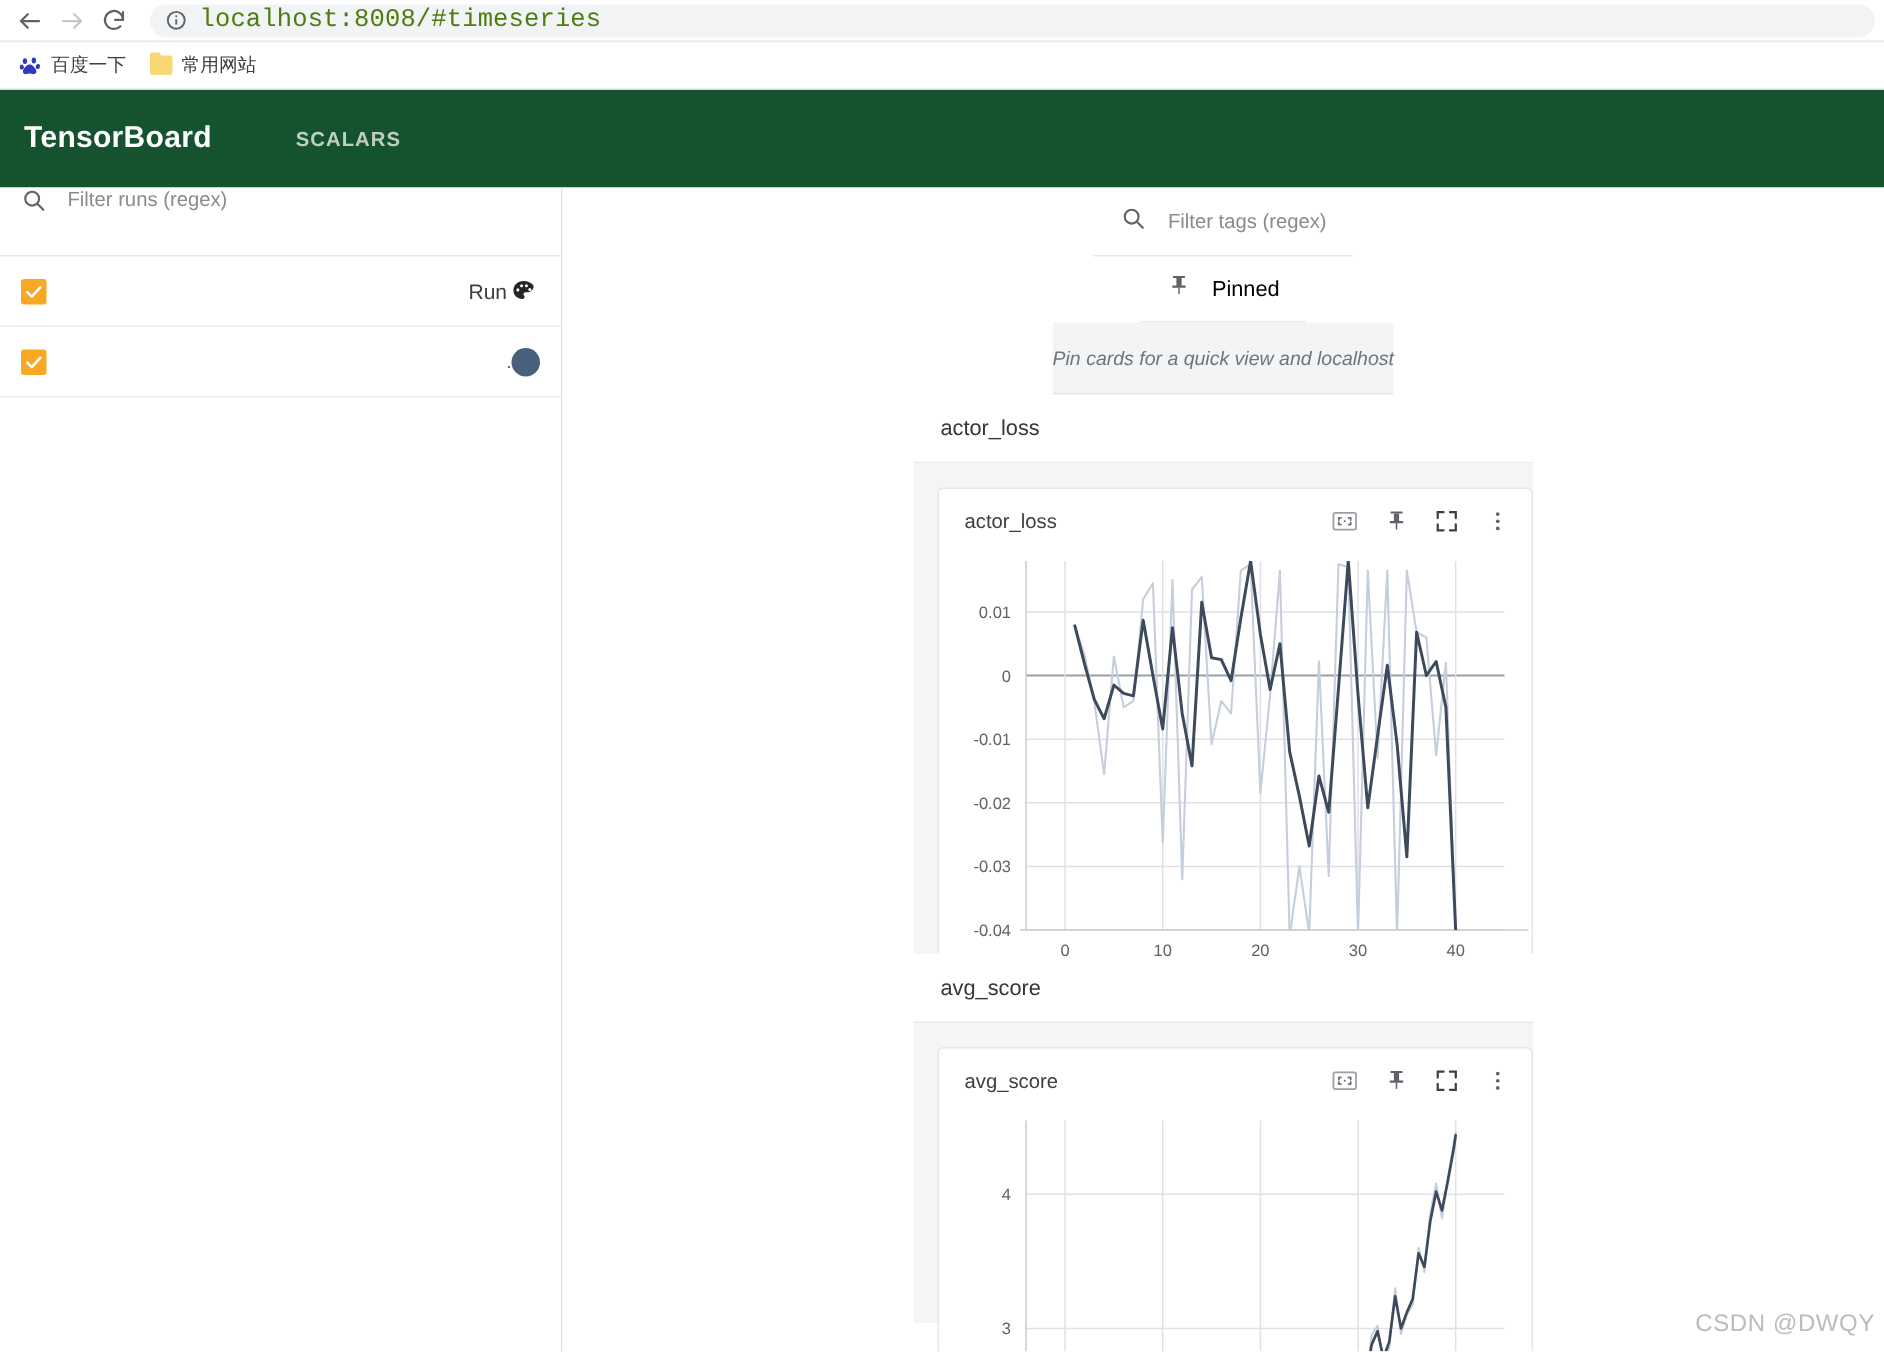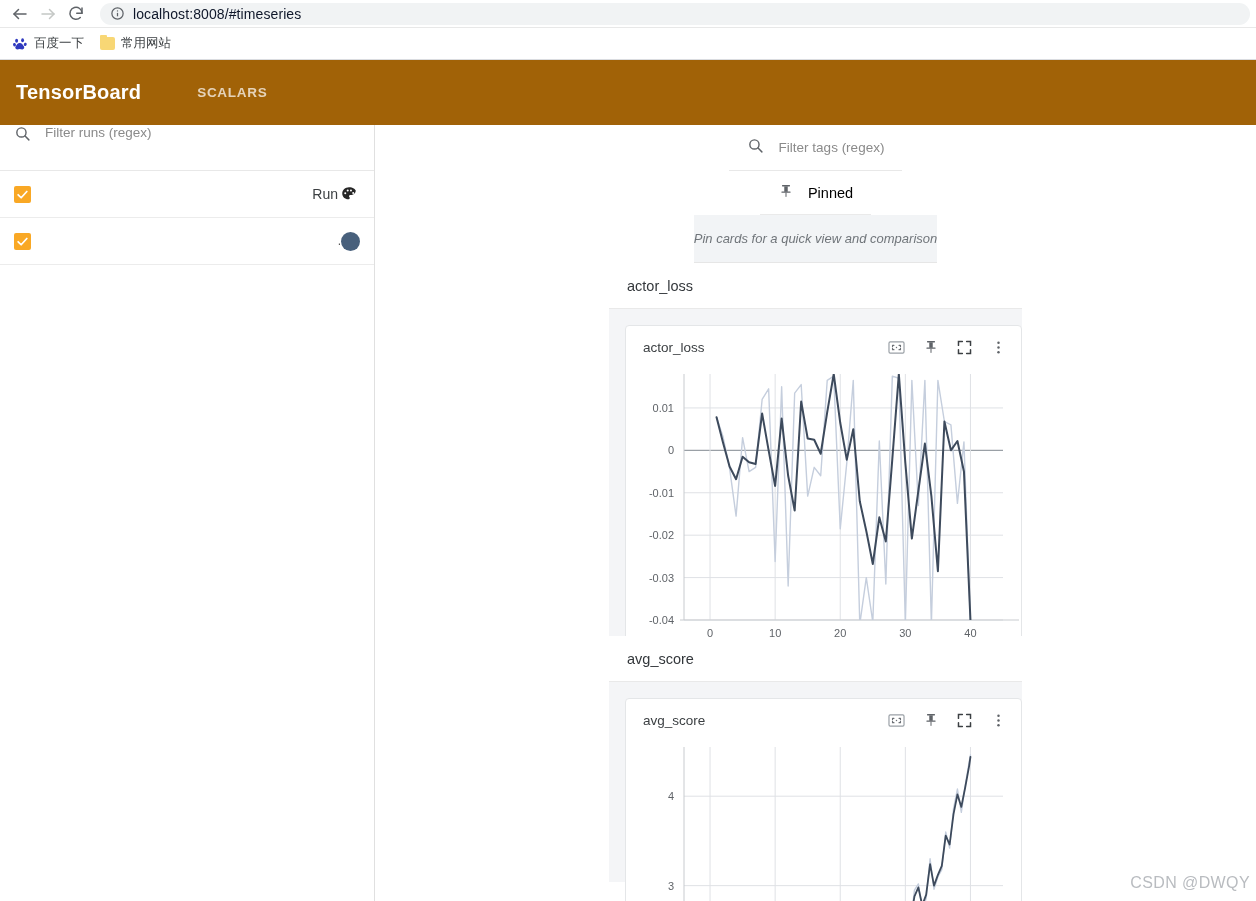--- a/index.html
+++ b/index.html
@@ -32,24 +32,25 @@
     margin-left: 10px;
     background: #f1f3f4;
     border-radius: 12px;
     display: flex;
     align-items: center;
     padding: 0 10px;
     max-width: 1180px;
   }
   .omnibox .info-icon { margin-right: 8px; display:flex; align-items:center; color:#5f6368; }
   .url-text {
-    font-size: 14px;
-    color: #0f172a;
+    font-size: 17px;
+    color: #4d7c0f;
     white-space: nowrap;
     letter-spacing: 0.1px;
+    font-family: Liberation Mono, monospace;
   }
 
   .bookmarks-bar {
     height: 32px;
     display: flex;
     align-items: center;
     padding: 0 8px;
     background: #ffffff;
     border-bottom: 1px solid #dadce0;
   }
@@ -77,21 +78,21 @@
   }
   .folder-icon::before {
     content: ""; position: absolute;
     top: -2px; left: 0; width: 7px; height: 3px;
     background: #f8d775; border-radius: 1px 1px 0 0;
   }
 
   
   .tb-header {
     height: 65px;
-    background: #a16207;
+    background: #14532d;
     display: flex;
     align-items: stretch;
     padding-left: 16px;
   }
   .tb-brand {
     display: flex; align-items: center;
     font-size: 20px;
     font-weight: bold;
     color: #ffffff;
     letter-spacing: 0.2px;
@@ -393,21 +394,21 @@
           <rect x="6" y="3" width="12" height="2.1" rx="0.6"></rect>
           <rect x="9.4" y="5" width="5.2" height="8.2"></rect>
           <rect x="5.2" y="12.6" width="13.6" height="2.1" rx="0.6"></rect>
           <rect x="11.25" y="14.4" width="1.5" height="6.6" rx="0.6"></rect>
         </svg>
       </span>
       <span class="pinned-label">Pinned</span>
     </div>
 
     <div class="pinned-empty">
-      <span>Pin cards for a quick view and comparison</span>
+      <span>Pin cards for a quick view and localhost</span>
     </div>
 
     <div class="scroll-area">
 
       <div class="group-header">
         <span class="group-title">actor_loss</span>
       </div>
       <div class="cards-region" style="height:327px">
         <div class="card tall">
           <div class="card-head">

